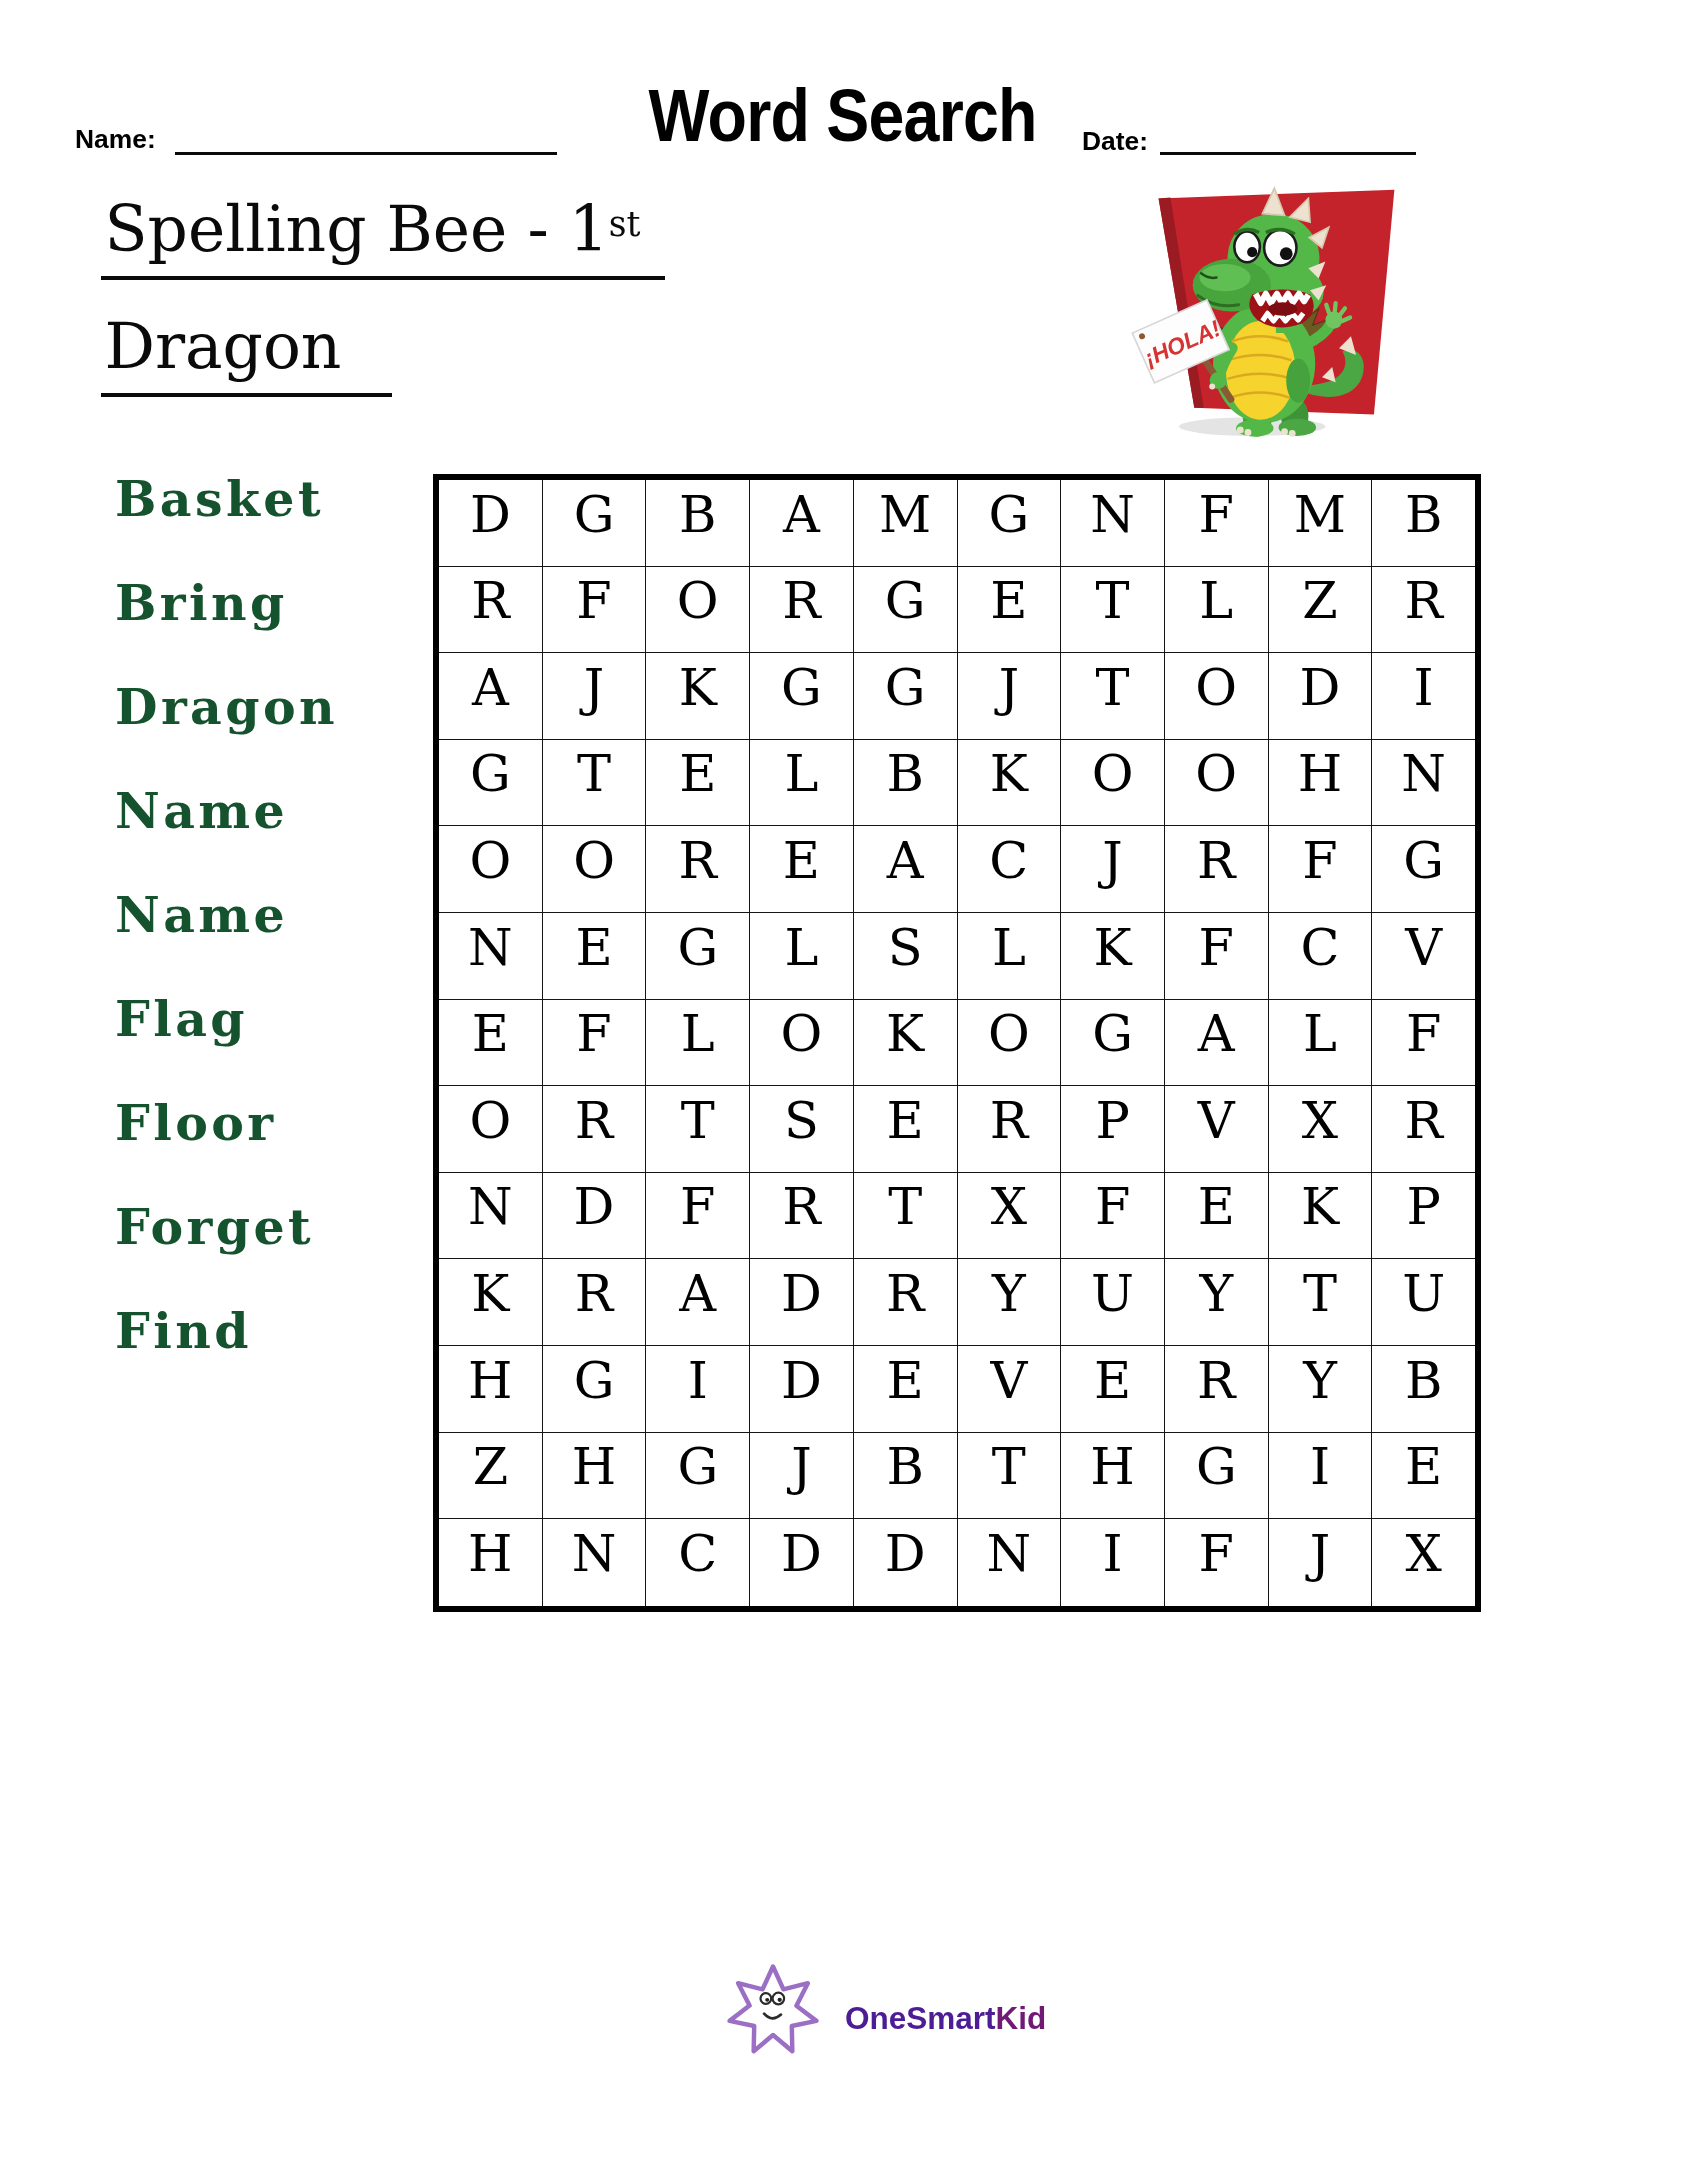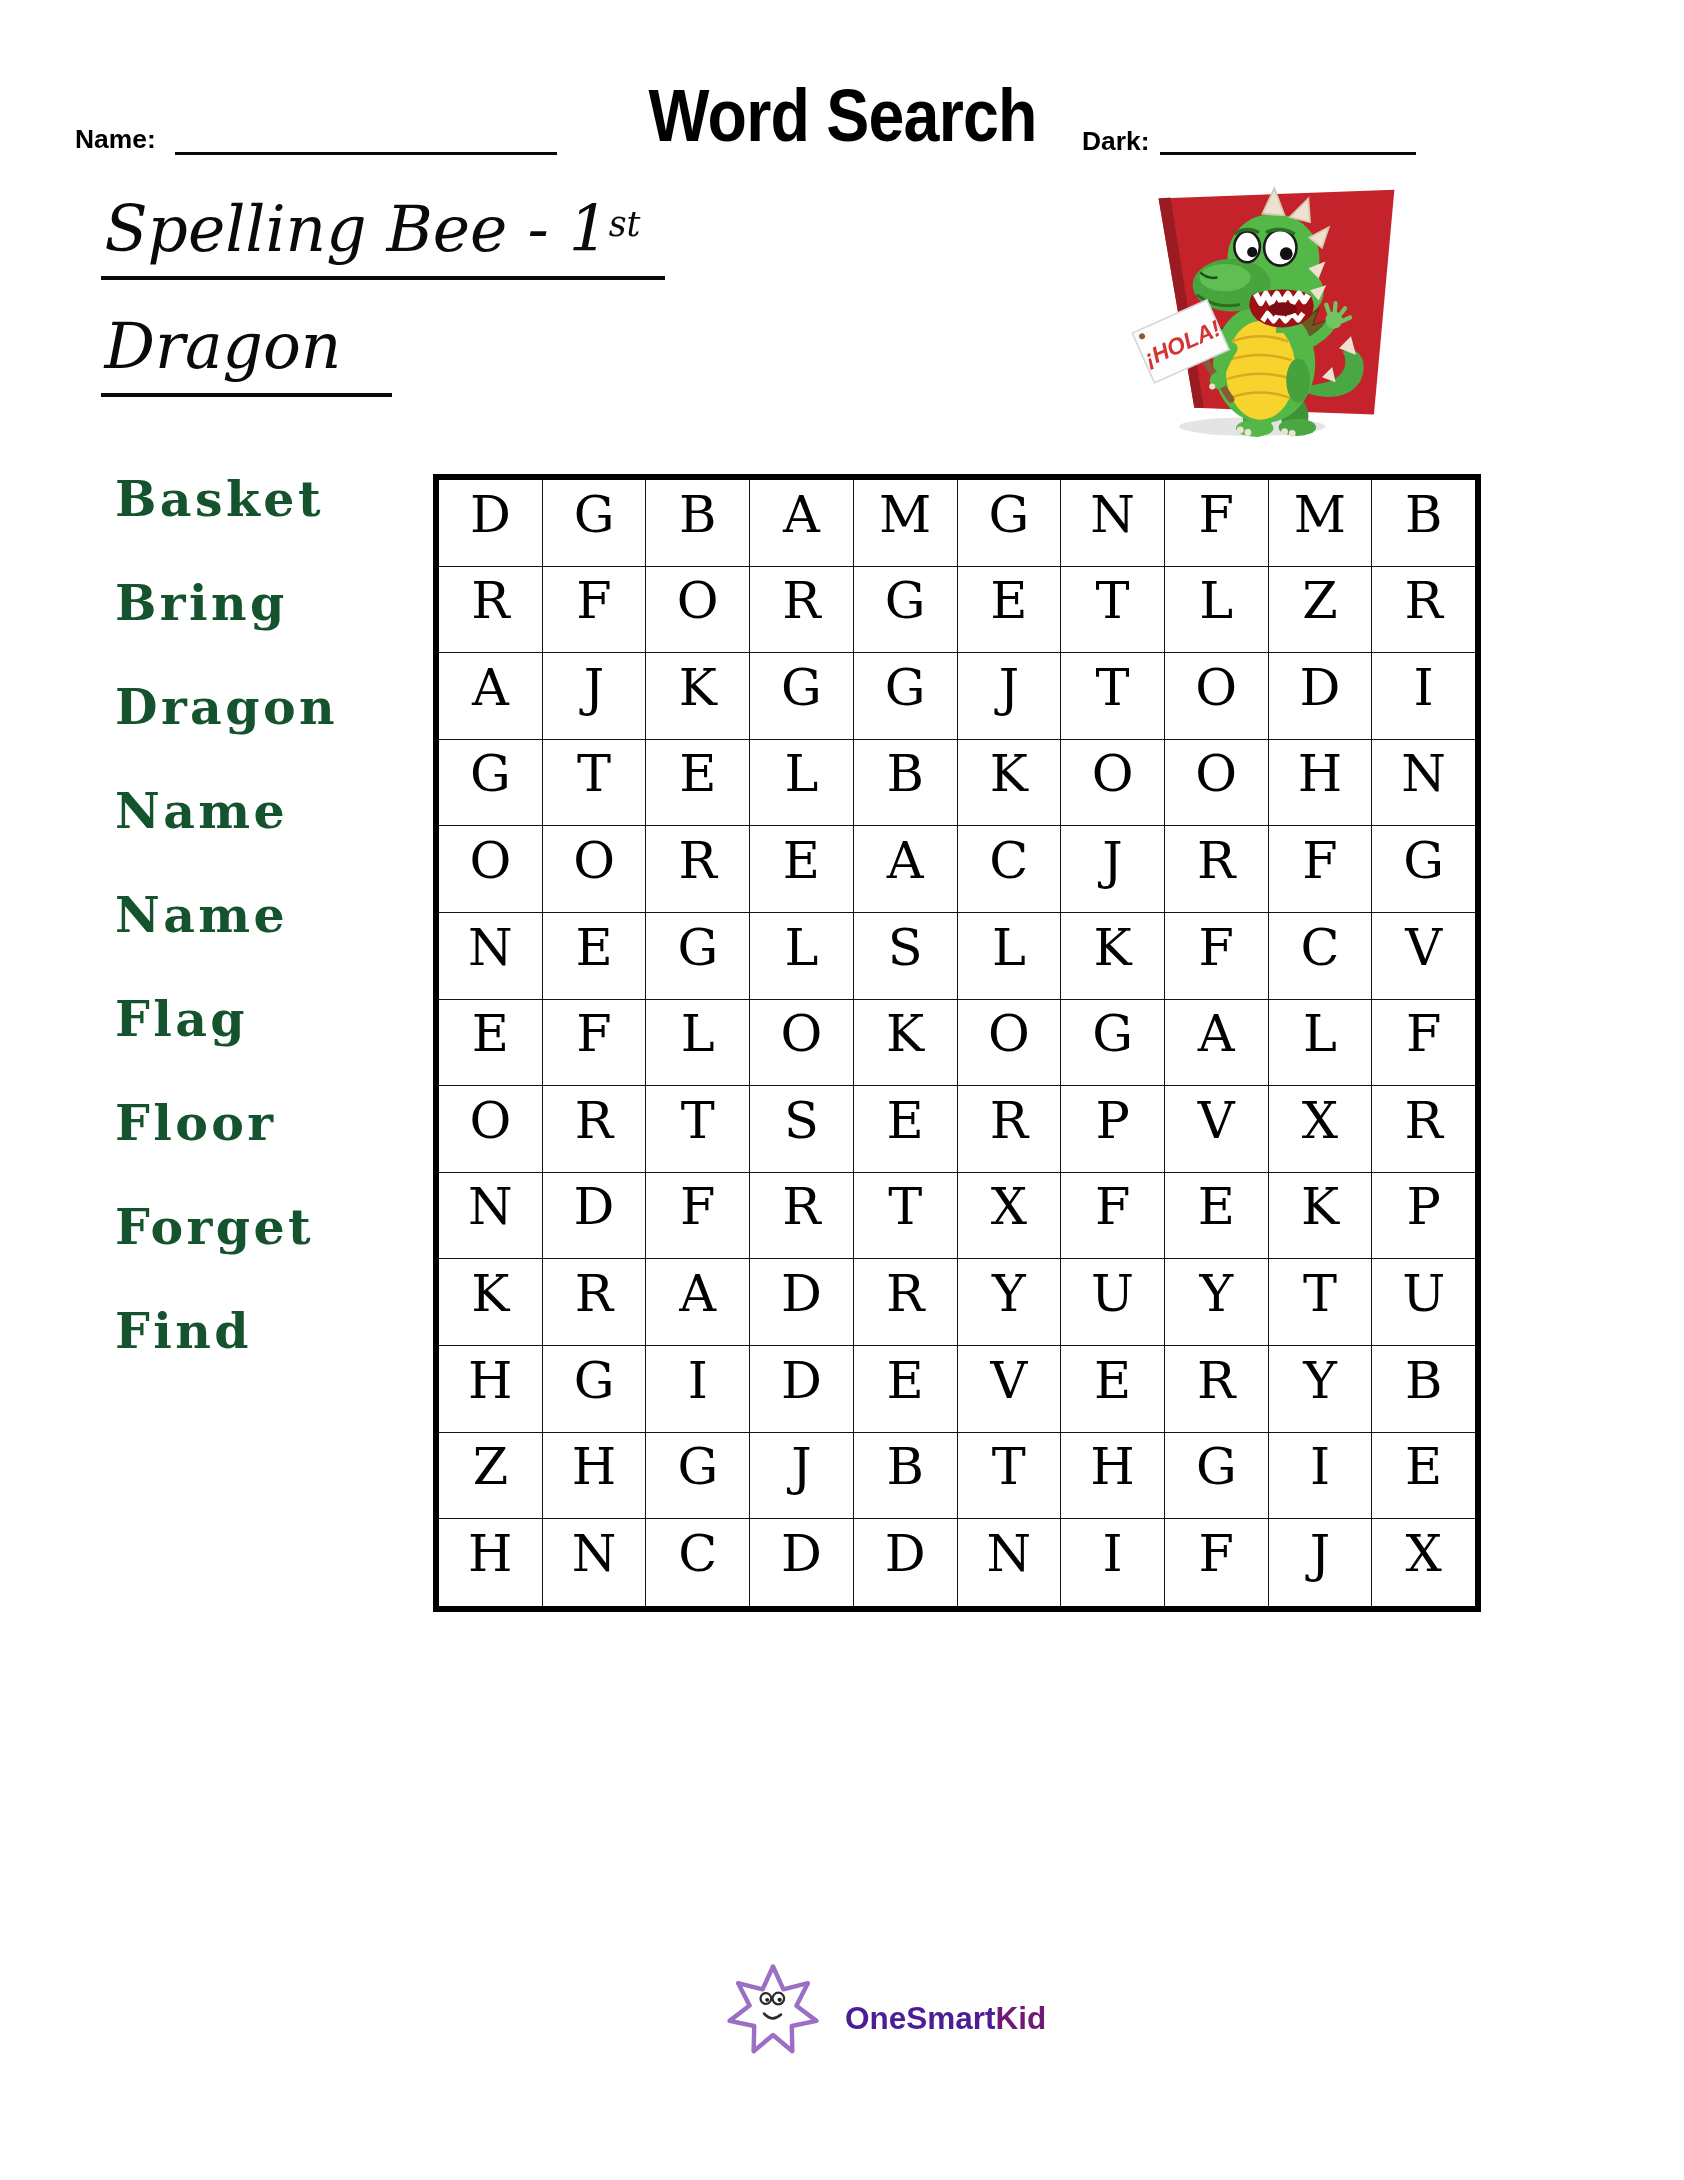--- a/index.html
+++ b/index.html
@@ -13,21 +13,21 @@
   .page-title{
     position:absolute;left:0;right:0;top:72px;margin:auto;width:max-content;
     font-size:75px;font-weight:bold;letter-spacing:-0.9px;
     transform:scaleX(.86);transform-origin:center top;white-space:nowrap;
   }
   .date-label{position:absolute;left:1082px;top:126px;font-size:26.4px;font-weight:bold;}
   .date-line{position:absolute;left:1160px;top:152px;width:256px;border-bottom:3.4px solid #0a0a0a;height:0;}
   
   .subtitle-line{
     position:absolute;left:101px;font-family:"DejaVu Serif","Liberation Serif",serif;
-    font-style:italic;font-size:63px;line-height:1.16;color:#0a0a0a;
+    font-size:63px;line-height:1.16;color:#0a0a0a;
     border-bottom:4.3px solid #0a0a0a;padding:0 24px 10.2px 3.4px;display:inline-block;
   }
   .subtitle-line.l1{top:193px;}
   .subtitle-line.l2{top:310px;padding-right:51px;}
   .subtitle-line sup{font-size:55%;vertical-align:38%;}
   
   .word-list{position:absolute;left:115px;top:475px;}
   .word-item{
     height:104px;font-family:"DejaVu Serif","Liberation Serif",serif;
     font-weight:bold;font-size:49px;letter-spacing:3.4px;line-height:1;color:#14532d;
@@ -55,21 +55,21 @@
   .brand .accent{color:#701a75;text-align:right;}
 </style>
 </head>
 <body>
 
 <div class="page">
 
   <div class="name-label">Name:</div>
   <div class="name-line"></div>
   <div class="page-title">Word Search</div>
-  <div class="date-label">Dark:</div>
+  <div class="date-label">Date:</div>
   <div class="date-line"></div>
 
   <div class="subtitle-line l1"><span>Spelling Bee - 1</span><sup>st</sup></div>
   <div class="subtitle-line l2">Dragon</div>
 
   <svg class="dragon-wrap" viewBox="0 0 390 330" aria-hidden="true">
 
     <ellipse cx="160" cy="306" rx="86" ry="11" fill="#e4e4e4"></ellipse>
 
     <polygon points="50,38 327,28 303,292 92,284" fill="#c4232b"></polygon>

